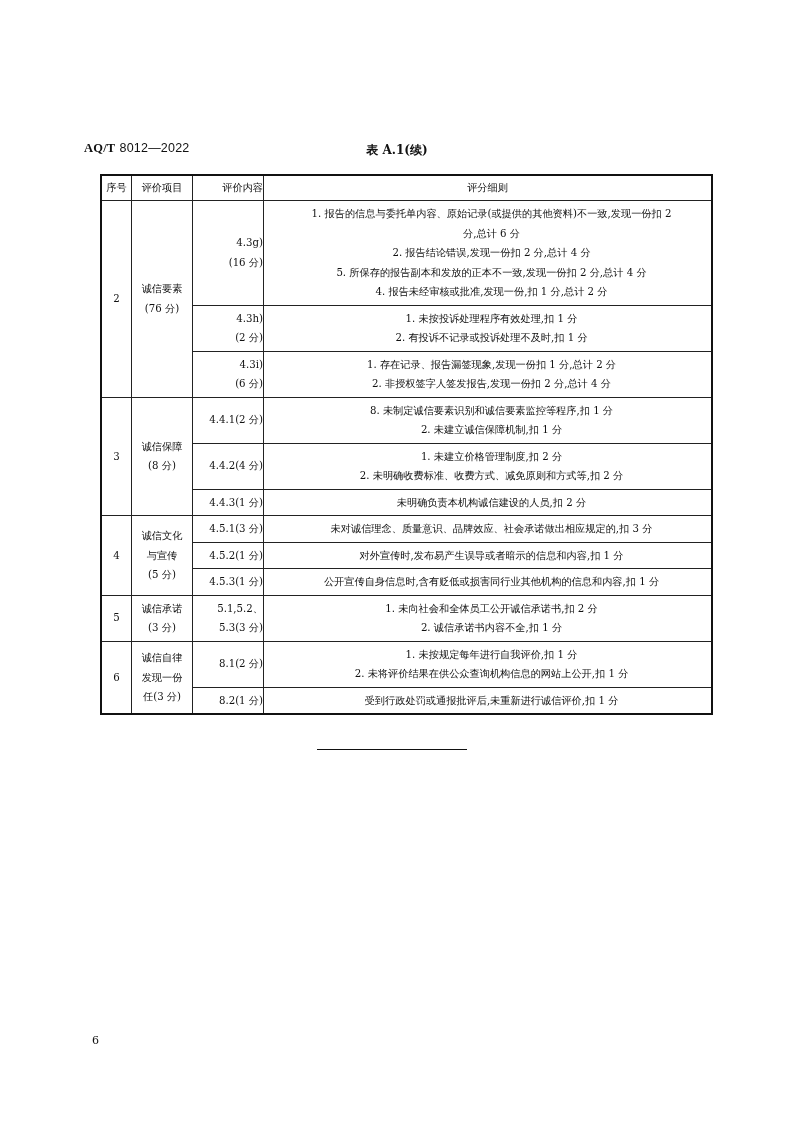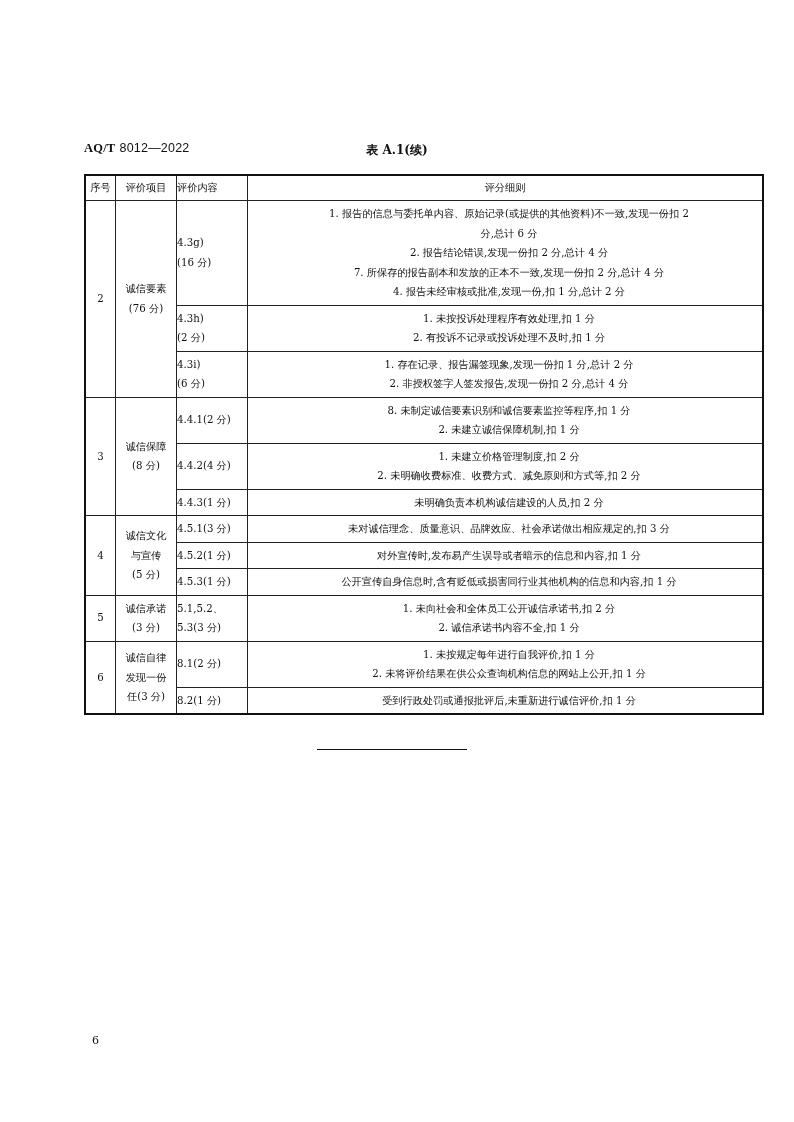--- a/index.html
+++ b/index.html
@@ -3,28 +3,28 @@
 <meta charset="utf-8">
 <style>
   html, body { margin: 0; padding: 0; background: #fff; }
   body { width: 794px; height: 1122px; position: relative; overflow: hidden;
          font-family: "DejaVu Serif", "Liberation Serif", serif; color: #111; }
   .std-code { position: absolute; left: 84px; top: 96px; font-size: 12.5px; letter-spacing: 0.2px; margin-top: 44px; }
   .std-code b { font-family: "Liberation Serif", serif; font-weight: bold; }
   .std-code span { font-family: "Liberation Sans", sans-serif; font-weight: normal; }
   .table-title { position: absolute; left: 0; width: 794px; top: 142px; text-align: center;
                  font-size: 12px; font-weight: bold; }
-  table.main { position: absolute; left: 84px; top: 174px; width: 680px;
+  table.main { position: absolute; left: 100px; top: 174px; width: 613px;
                border-collapse: collapse; font-size: 10.2px; line-height: 19.5px; }
   table.main td, table.main th { border: 1px solid #222; padding: 0; vertical-align: middle; }
   table.main { border: 2px solid #111; }
   th { font-weight: normal; height: 24px; }
   .c1 { width: 29px; text-align: center; }
   .c2 { width: 60px; text-align: center; margin-top: 26px; }
-  .c3 { width: 70px; text-align: left; }
+  .c3 { width: 70px; text-align: right; }
   .c4 { text-align: center; padding: 3px 0 3px 8px !important; }
   td.c4 div { white-space: nowrap; }
   .end-rule { position: absolute; left: 317px; top: 749px; width: 150px; height: 0;
               border-top: 1.2px solid #111; }
   .page-num { position: absolute; left: 92px; top: 1034px; font-size: 11px; }
 </style>
 </head>
 <body>
 
 <div class="std-code">
@@ -51,21 +51,21 @@
           <div>(76 分)</div>
         </td>
         <td class="c3">
           <div>4.3g)</div>
           <div>(16 分)</div>
         </td>
         <td class="c4">
           <div>1. 报告的信息与委托单内容、原始记录(或提供的其他资料)不一致,发现一份扣 2</div>
           <div>分,总计 6 分</div>
           <div>2. 报告结论错误,发现一份扣 2 分,总计 4 分</div>
-          <div>7. 所保存的报告副本和发放的正本不一致,发现一份扣 2 分,总计 4 分</div>
+          <div>5. 所保存的报告副本和发放的正本不一致,发现一份扣 2 分,总计 4 分</div>
           <div>4. 报告未经审核或批准,发现一份,扣 1 分,总计 2 分</div>
         </td>
       </tr>
       <tr>
         <td class="c3">
           <div>4.3h)</div>
           <div>(2 分)</div>
         </td>
         <td class="c4">
           <div>1. 未按投诉处理程序有效处理,扣 1 分</div>

